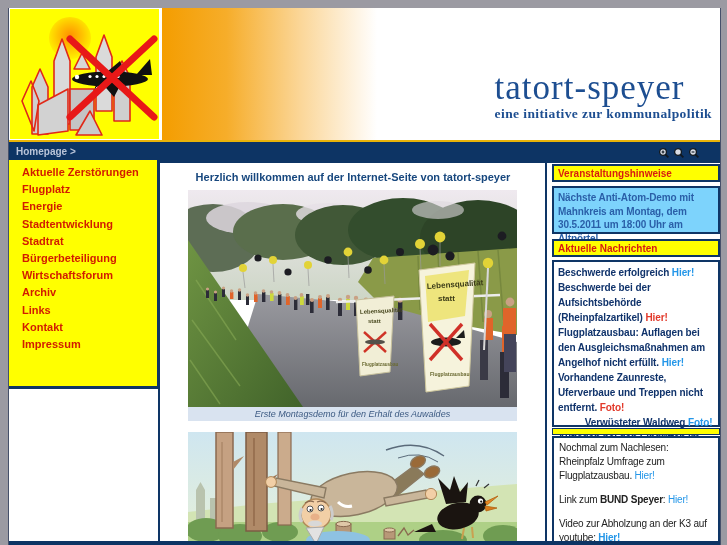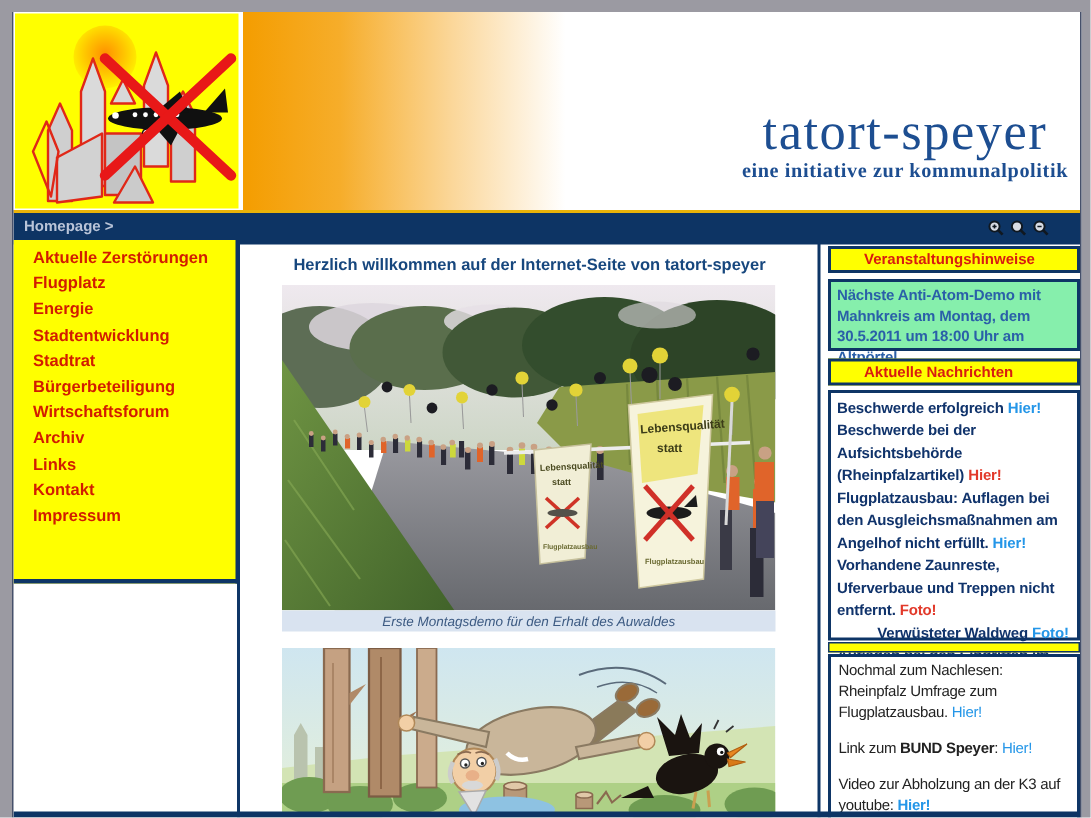--- a/index.html
+++ b/index.html
@@ -6,21 +6,21 @@
   body{width:727px;height:545px;background:#9b9aa2;position:relative;overflow:hidden;
        font-family:"Liberation Sans",sans-serif;}
   .page{position:absolute;left:8px;top:8px;width:713px;height:537px;background:#ffffff;
         border-left:1px solid #46506a;border-right:1px solid #46506a;box-sizing:border-box;overflow:hidden;}
   
   .header{position:absolute;left:0;top:0;width:100%;height:132px;background:#ffffff;}
   .logo-box{position:absolute;left:1px;top:1px;width:149px;height:130px;background:#ffff00;}
   .logo-box svg{display:block;width:100%;height:100%;}
   .orange-fade{position:absolute;left:153px;top:0;width:215px;height:132px;
      background:linear-gradient(to right,#f49d00 0%,#f6ad2a 30%,#fbd79a 65%,rgba(255,255,255,0) 100%);}
-  .title-block{position:absolute;right:8px;top:62px;text-align:center;color:#1d4e91;
+  .title-block{position:absolute;right:8px;top:62px;text-align:left;color:#1d4e91;
      font-family:"Liberation Serif",serif;}
   .site-title{font-size:35px;line-height:36px;letter-spacing:1px;}
   .site-subtitle{font-size:13.5px;font-weight:bold;letter-spacing:0.4px;margin-top:0px;}
   
   .navbar{position:absolute;left:0;top:132px;width:100%;height:23px;background:#0d3464;
           border-top:2px solid #eab308;box-sizing:border-box;}
   .breadcrumb{position:absolute;left:7px;top:4px;font-size:10px;font-weight:bold;color:#b9c4d8;cursor:pointer;}
   .zoomctrls{position:absolute;right:20px;top:3px;display:flex;gap:3px;}
   .zoomctrls span{display:inline-block;width:12px;height:12px;cursor:pointer;}
   
@@ -34,23 +34,23 @@
   
   .heading{position:absolute;left:152px;top:163px;width:384px;text-align:center;
            font-size:11px;font-weight:bold;color:#17477e;}
   .photo{position:absolute;left:179px;top:182px;width:329px;height:217px;overflow:hidden;}
   .photo svg,.cartoon svg{display:block;}
   .caption{position:absolute;left:179px;top:399px;width:329px;height:14px;background:#d9e3f0;
            font-size:9px;font-style:italic;color:#3c5a82;text-align:center;line-height:14px;}
   .cartoon{position:absolute;left:179px;top:424px;width:329px;height:113px;overflow:hidden;}
   
   .rbox{position:absolute;left:543px;width:168px;box-sizing:border-box;border:2px solid #0e3566;}
-  .rhead{background:#ffff00;color:#d81c10;font-size:10px;font-weight:bold;padding:2px 22px;height:18px;}
+  .rhead{background:#ffff00;color:#d81c10;font-size:10px;font-weight:bold;padding:2px 4px;height:18px;}
   .box-events-head{top:156px;}
-  .box-event{top:178px;height:48px;background:#86efac;color:#2a5fa8;font-size:10px;font-weight:bold;
+  .box-event{top:178px;height:48px;background:#7dd3fc;color:#2a5fa8;font-size:10px;font-weight:bold;
              line-height:13.5px;padding:3px 4px;letter-spacing:-0.1px;}
   .box-news-head{top:231px;}
   .box-news{top:252px;height:167px;background:#ffffff;font-size:10px;font-weight:bold;
             line-height:15px;padding:3px 4px;white-space:pre-wrap;letter-spacing:-0.1px;}
   .divider-yellow{top:420px;height:7px;background:#ffff00;border:1px solid #0e3566;}
   .box-more{top:428px;height:122px;background:#ffffff;font-size:10px;font-weight:normal;
             line-height:14px;padding:3px 5px;letter-spacing:-0.2px;}
   .box-more p{margin:0 0 10px 0;}
   .seg-navy{color:#10336b;}
   .seg-blue{color:#2496e8;cursor:pointer;}

